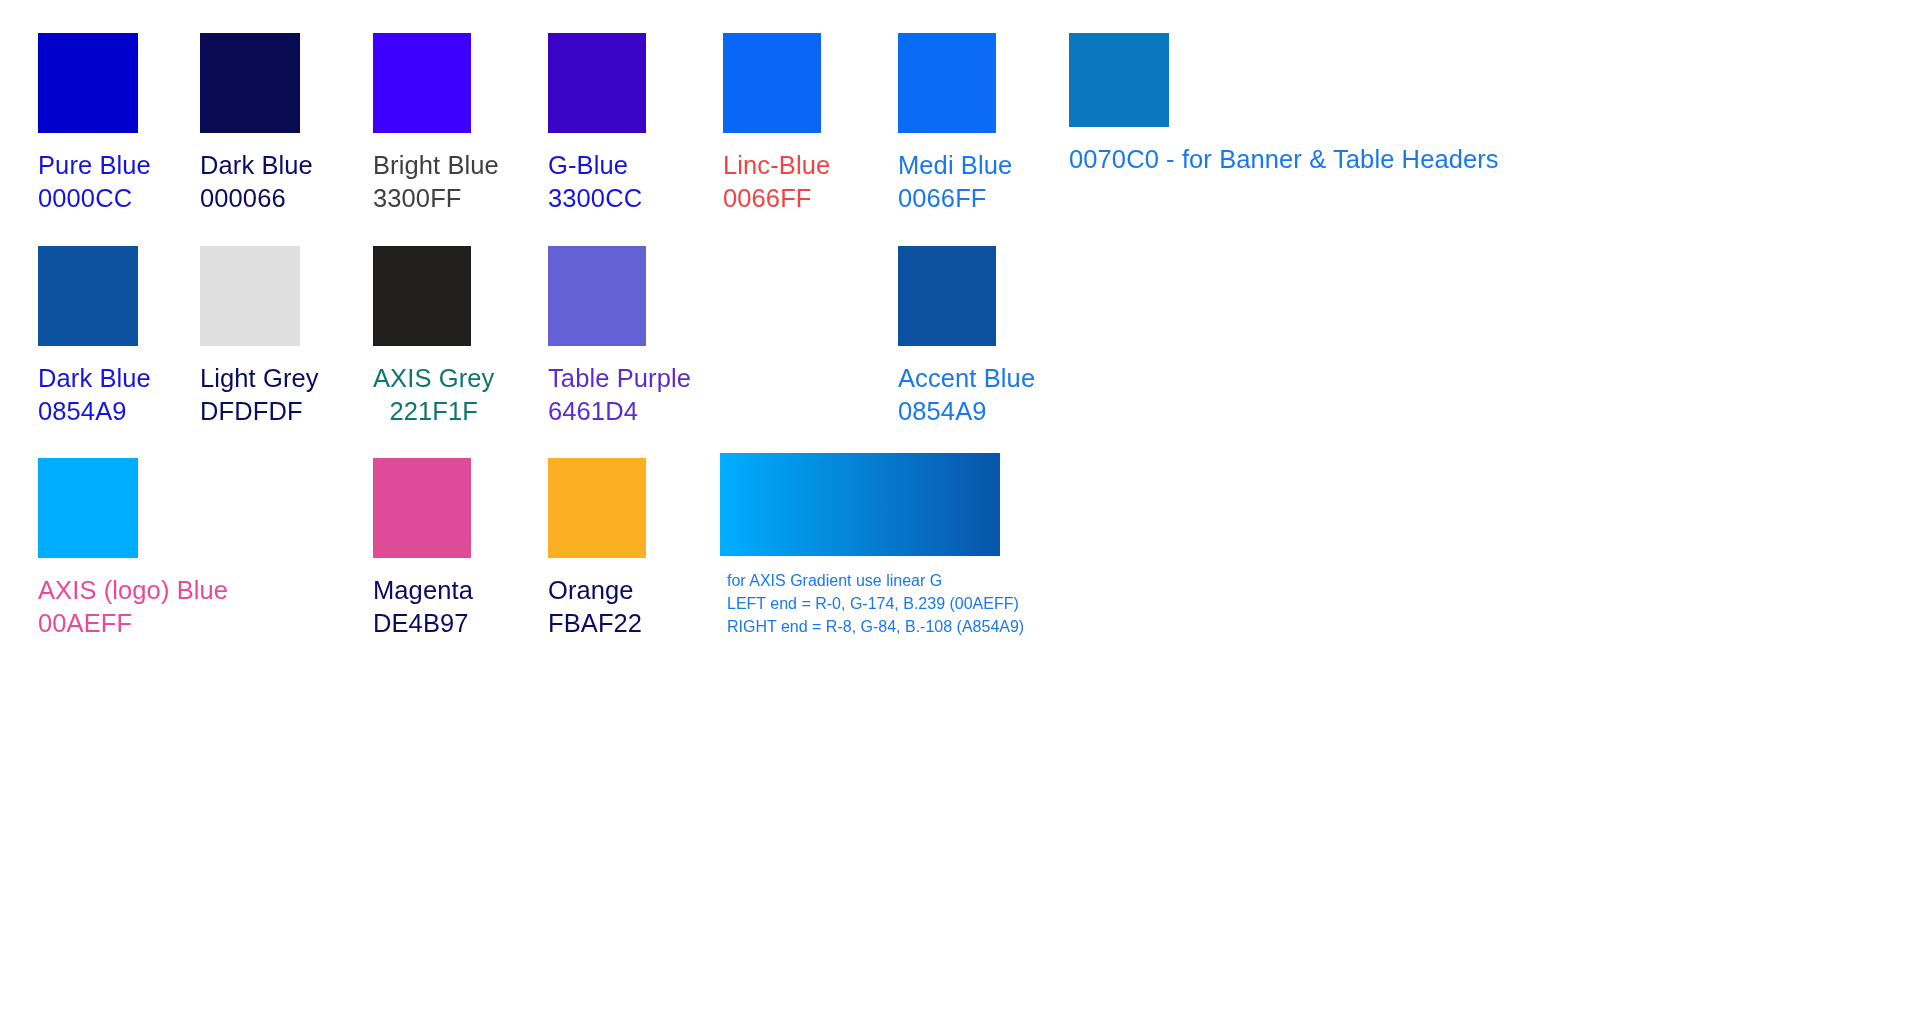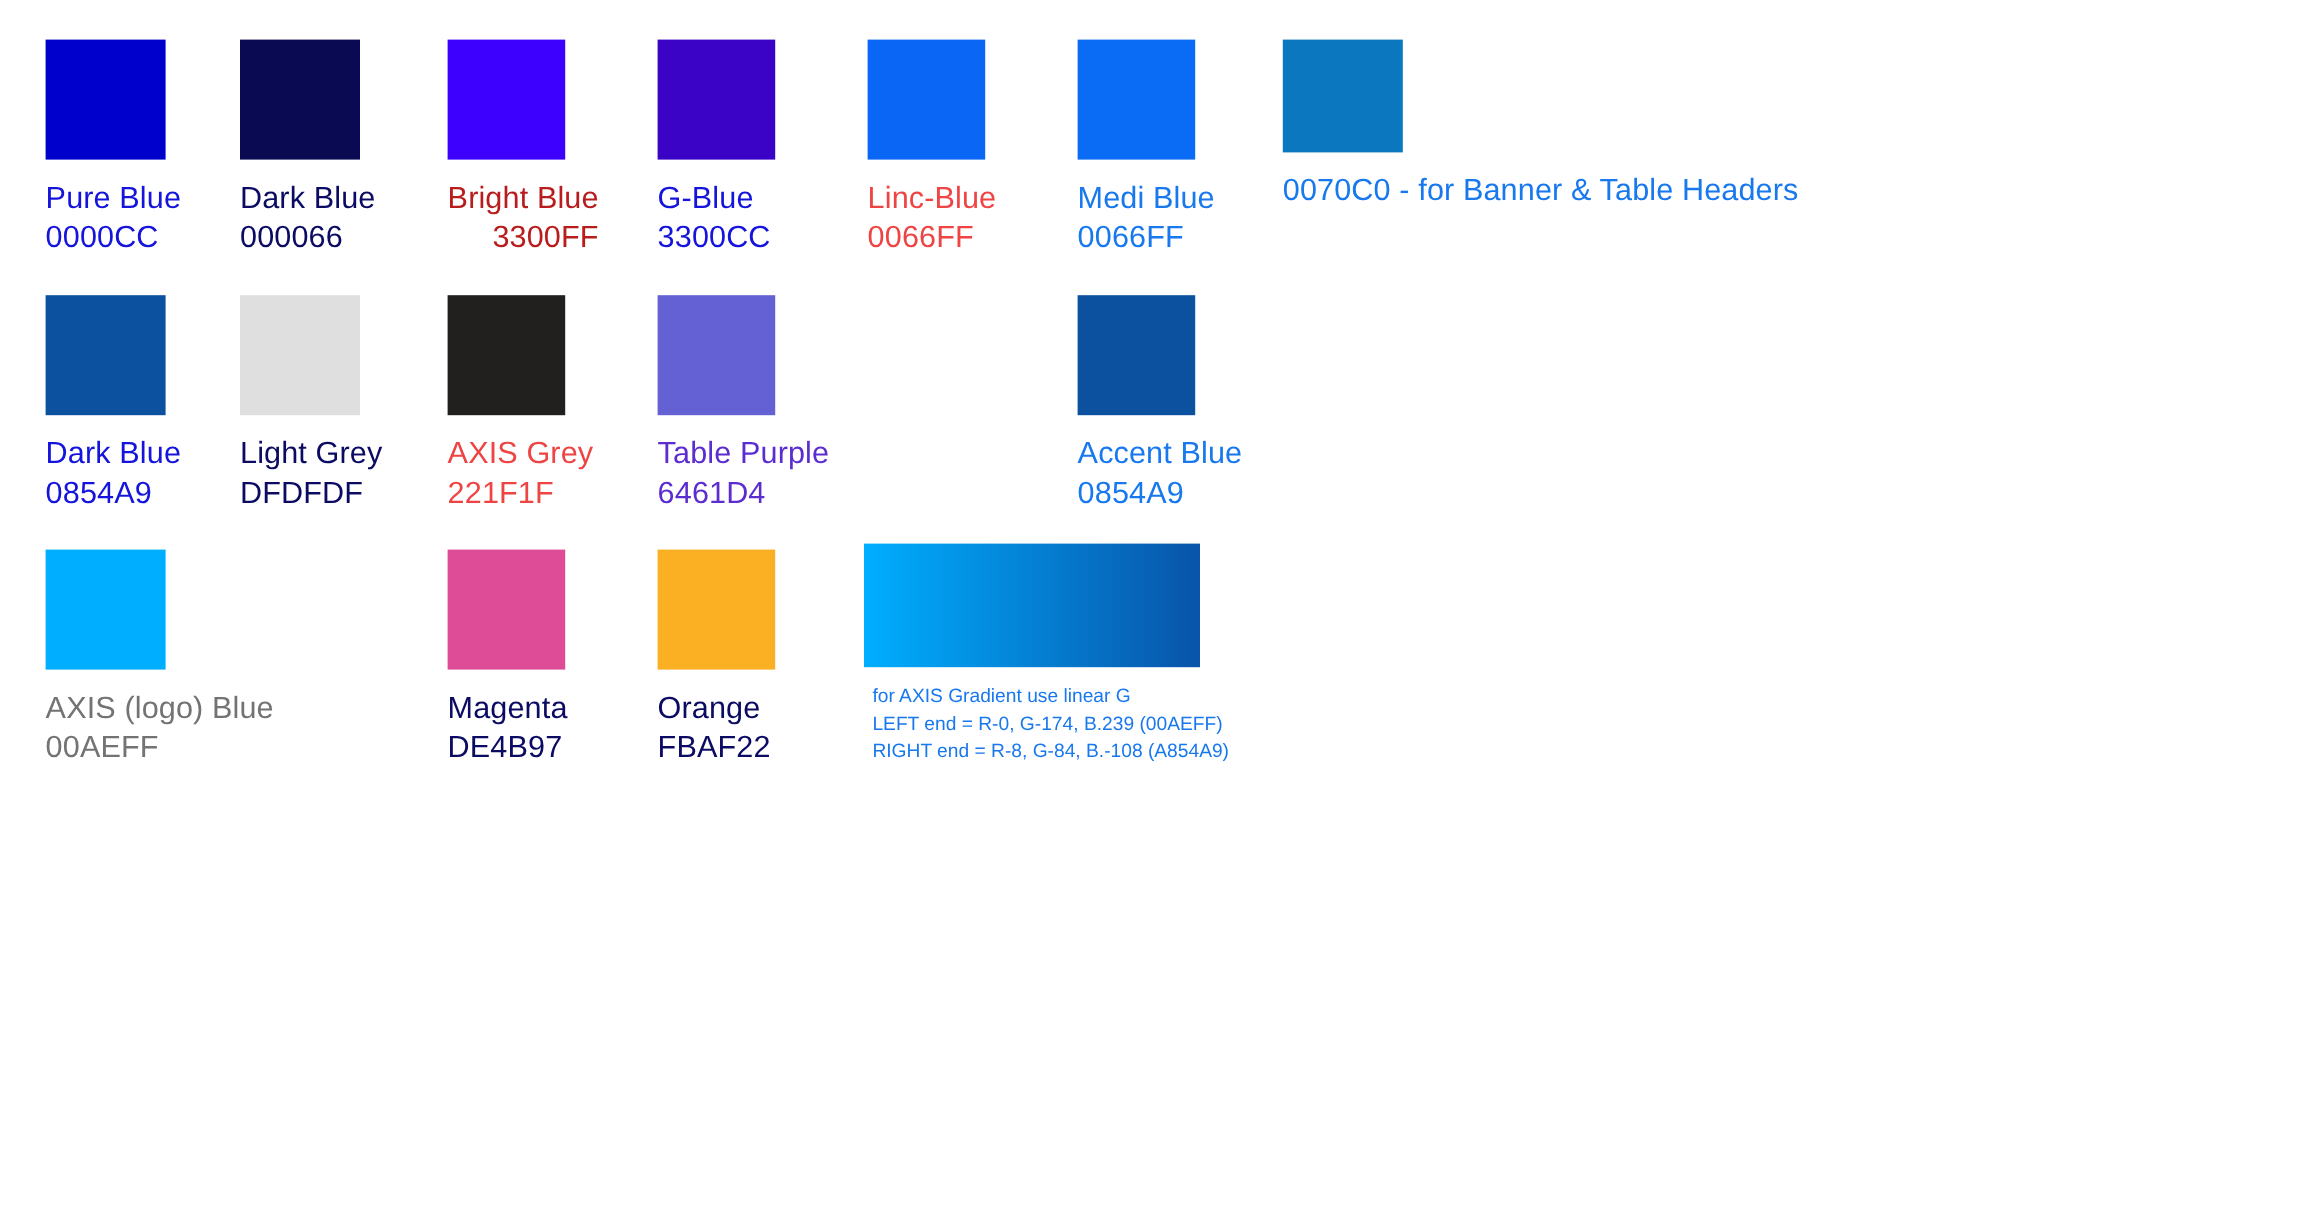--- a/index.html
+++ b/index.html
@@ -64,21 +64,21 @@
     </div>
     <div class="swatch-cell" style="left: 200px; top: 33px;">
       <div class="swatch-chip" title="Dark Blue" style="width: 100px; height: 100px; background: rgb(10, 10, 82);"></div>
       <div class="swatch-text" style="color: rgb(11, 11, 99);">
         <span class="swatch-name">Dark Blue</span>
         <span class="swatch-hex">000066</span>
       </div>
     </div>
     <div class="swatch-cell" style="left: 373px; top: 33px;">
       <div class="swatch-chip" title="Bright Blue" style="width: 98px; height: 100px; background: rgb(61, 0, 255);"></div>
-      <div class="swatch-text" style="color: #b91c1c; text-align: right;">
+      <div class="swatch-text" style="color: #404040;">
         <span class="swatch-name">Bright Blue</span>
         <span class="swatch-hex">3300FF</span>
       </div>
     </div>
     <div class="swatch-cell" style="left: 548px; top: 33px;">
       <div class="swatch-chip" title="G-Blue" style="width: 98px; height: 100px; background: rgb(58, 3, 198);"></div>
       <div class="swatch-text" style="color: rgb(20, 20, 221);">
         <span class="swatch-name">G-Blue</span>
         <span class="swatch-hex">3300CC</span>
       </div>
@@ -112,42 +112,42 @@
     </div>
     <div class="swatch-cell" style="left: 200px; top: 246px;">
       <div class="swatch-chip" title="Light Grey" style="width: 100px; height: 100px; background: rgb(223, 223, 223);"></div>
       <div class="swatch-text" style="color: rgb(11, 11, 99);">
         <span class="swatch-name">Light Grey</span>
         <span class="swatch-hex">DFDFDF</span>
       </div>
     </div>
     <div class="swatch-cell" style="left: 373px; top: 246px;">
       <div class="swatch-chip" title="AXIS Grey" style="width: 98px; height: 100px; background: rgb(34, 31, 31);"></div>
-      <div class="swatch-text" style="color: #ef4444;">
+      <div class="swatch-text" style="color: #0f766e; text-align: center;">
         <span class="swatch-name">AXIS Grey</span>
         <span class="swatch-hex">221F1F</span>
       </div>
     </div>
     <div class="swatch-cell" style="left: 548px; top: 246px;">
       <div class="swatch-chip" title="Accent Purple" style="width: 98px; height: 100px; background: rgb(100, 97, 212);"></div>
       <div class="swatch-text" style="color: rgb(91, 45, 208);">
         <span class="swatch-name">Table Purple</span>
         <span class="swatch-hex">6461D4</span>
       </div>
     </div>
     <div class="swatch-cell" style="left: 898px; top: 246px;">
       <div class="swatch-chip" title="Accent Blue" style="width: 98px; height: 100px; background: rgb(12, 81, 160);"></div>
       <div class="swatch-text" style="color: rgb(24, 120, 238);">
         <span class="swatch-name">Accent Blue</span>
         <span class="swatch-hex">0854A9</span>
       </div>
     </div>
     <div class="swatch-cell" style="left: 38px; top: 458px;">
       <div class="swatch-chip" title="AXIS (logo) Blue" style="width: 100px; height: 100px; background: rgb(0, 174, 255);"></div>
-      <div class="swatch-text" style="color: #737373;">
+      <div class="swatch-text" style="color: #ec4899;">
         <span class="swatch-name">AXIS (logo) Blue</span>
         <span class="swatch-hex">00AEFF</span>
       </div>
     </div>
     <div class="swatch-cell" style="left: 373px; top: 458px;">
       <div class="swatch-chip" title="Magenta" style="width: 98px; height: 100px; background: rgb(222, 75, 151);"></div>
       <div class="swatch-text" style="color: rgb(11, 11, 99);">
         <span class="swatch-name">Magenta</span>
         <span class="swatch-hex">DE4B97</span>
       </div>

